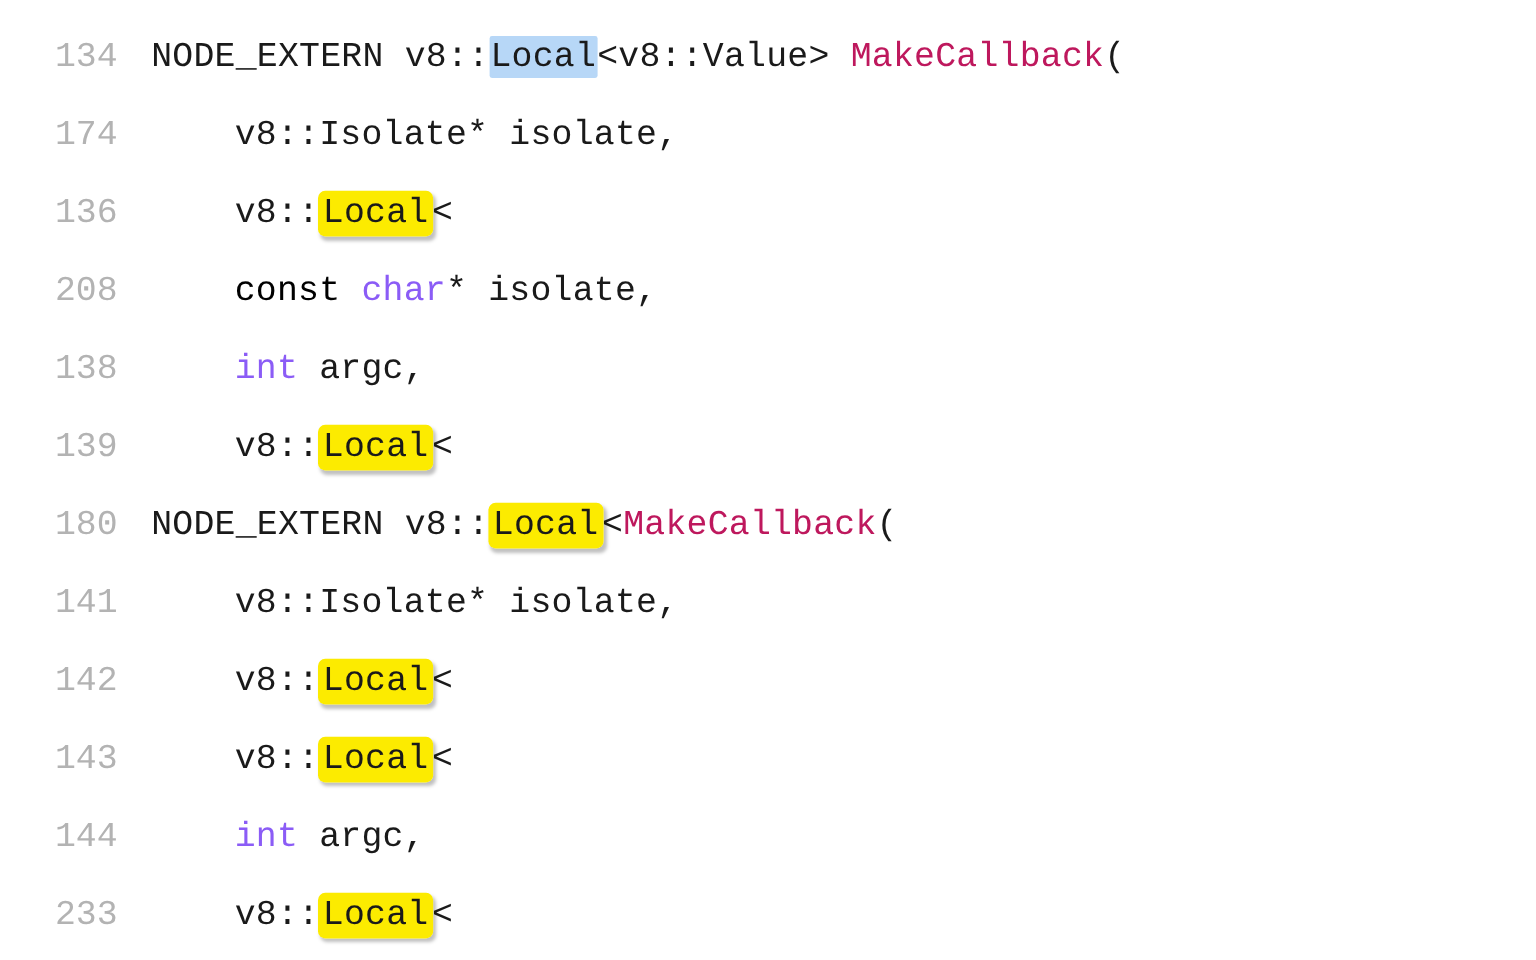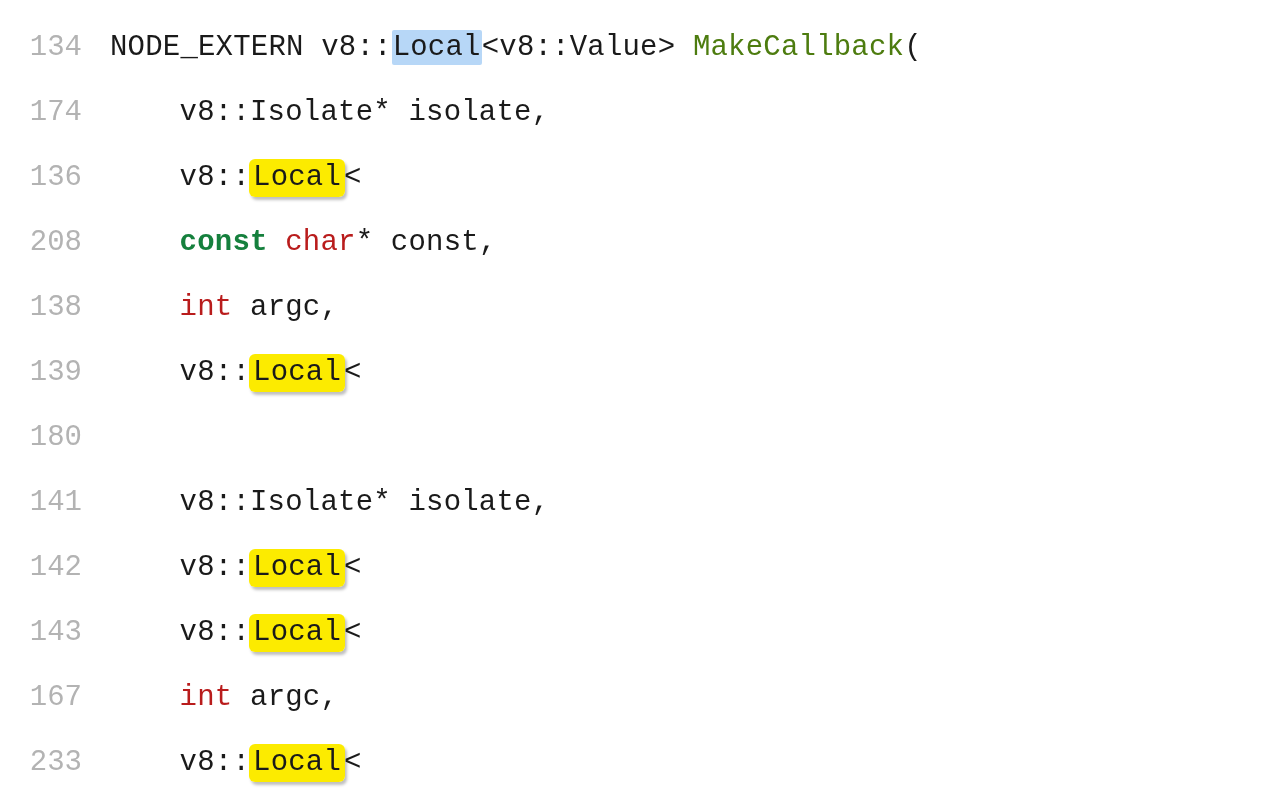--- a/index.html
+++ b/index.html
@@ -13,37 +13,38 @@
     color: #1a1a1a;
   }
   .editor {
     width: 1280px;
   }
   .line {
     display: flex;
     align-items: center;
     height: 65px;
     white-space: pre;
+    padding-left: 16px;
   }
   .gutter {
     width: 110px;
     text-align: right;
     color: #b3b3b3;
     padding-right: 28px;
     user-select: none;
     flex-shrink: 0;
   }
   .code {
     flex: 1;
     letter-spacing: 0.2px;
   }
   .tok-default { color: #1a1a1a; text-align: center; }
-  .tok-keyword { color: #15803d; font-weight: bold; }
-  .tok-type    { color: #b91c1c; }
-  .tok-func    { color: #4d7c0f; }
+  .tok-keyword { color: #000000; }
+  .tok-type    { color: #8b5cf6; }
+  .tok-func    { color: #be185d; }
   .sel {
     background: #b7d7f7;
     border-radius: 2px;
     padding: 1px 1px;
   }
   .hl {
     background: #fceb00;
     border-radius: 6px;
     padding: 2px 4px 3px 4px;
     box-shadow: 2px 3px 3px rgba(0,0,0,0.25);
@@ -52,22 +53,22 @@
   .ind-a { padding-left: 0; }
   .ind-b { padding-left: 4ch; }
 </style>
 </head>
 <body>
 
 <div class="editor" id="editor-root">
     <div class="line"><div class="gutter">134</div><div class="code ind-a"><span class="tok-default">NODE_EXTERN v8::</span><span class="tok-default sel">Local</span><span class="tok-default">&lt;v8::Value&gt; </span><span class="tok-func">MakeCallback</span><span class="tok-default">(</span></div></div>
     <div class="line"><div class="gutter">174</div><div class="code ind-b"><span class="tok-default">v8::Isolate* isolate,</span></div></div>
     <div class="line"><div class="gutter">136</div><div class="code ind-b"><span class="tok-default">v8::</span><span class="tok-default hl">Local</span><span class="tok-default">&lt;</span></div></div>
-    <div class="line"><div class="gutter">208</div><div class="code ind-b"><span class="tok-keyword">const</span><span class="tok-default"> </span><span class="tok-type">char</span><span class="tok-default">* const,</span></div></div>
+    <div class="line"><div class="gutter">208</div><div class="code ind-b"><span class="tok-keyword">const</span><span class="tok-default"> </span><span class="tok-type">char</span><span class="tok-default">* isolate,</span></div></div>
     <div class="line"><div class="gutter">138</div><div class="code ind-b"><span class="tok-type">int</span><span class="tok-default"> argc,</span></div></div>
     <div class="line"><div class="gutter">139</div><div class="code ind-b"><span class="tok-default">v8::</span><span class="tok-default hl">Local</span><span class="tok-default">&lt;</span></div></div>
-    <div class="line"><div class="gutter">180</div></div>
+    <div class="line"><div class="gutter">180</div><div class="code ind-a"><span class="tok-default">NODE_EXTERN v8::</span><span class="tok-default hl">Local</span><span class="tok-default">&lt;</span><span class="tok-func">MakeCallback</span><span class="tok-default">(</span></div></div>
     <div class="line"><div class="gutter">141</div><div class="code ind-b"><span class="tok-default">v8::Isolate* isolate,</span></div></div>
     <div class="line"><div class="gutter">142</div><div class="code ind-b"><span class="tok-default">v8::</span><span class="tok-default hl">Local</span><span class="tok-default">&lt;</span></div></div>
     <div class="line"><div class="gutter">143</div><div class="code ind-b"><span class="tok-default">v8::</span><span class="tok-default hl">Local</span><span class="tok-default">&lt;</span></div></div>
-    <div class="line"><div class="gutter">167</div><div class="code ind-b"><span class="tok-type">int</span><span class="tok-default"> argc,</span></div></div>
+    <div class="line"><div class="gutter">144</div><div class="code ind-b"><span class="tok-type">int</span><span class="tok-default"> argc,</span></div></div>
     <div class="line"><div class="gutter">233</div><div class="code ind-b"><span class="tok-default">v8::</span><span class="tok-default hl">Local</span><span class="tok-default">&lt;</span></div></div>
   </div>
 
 </body></html>

